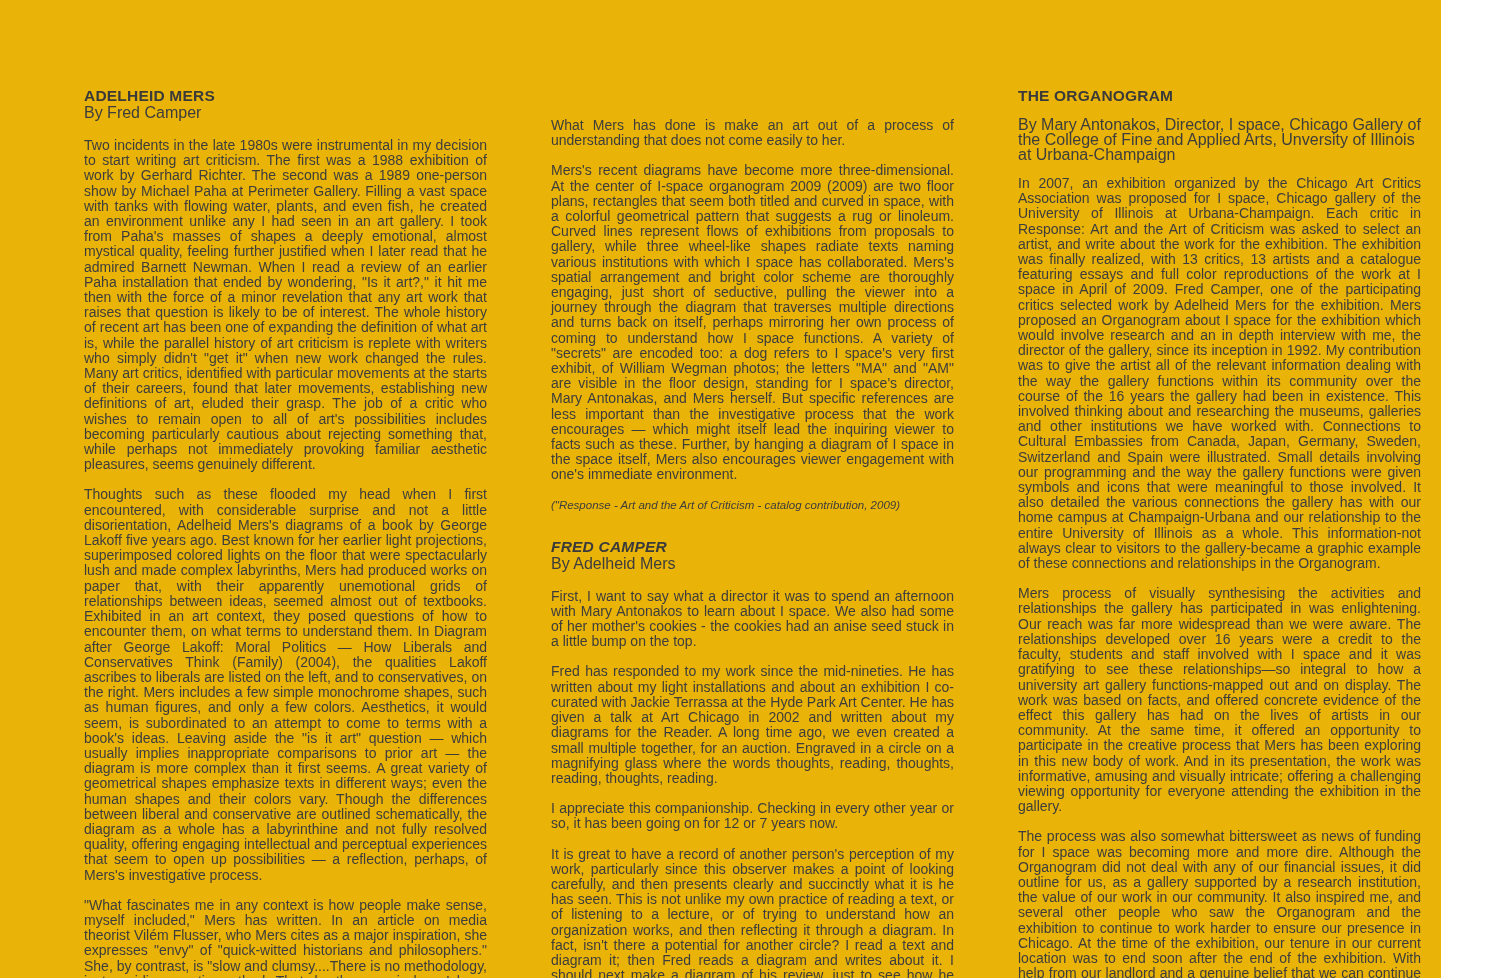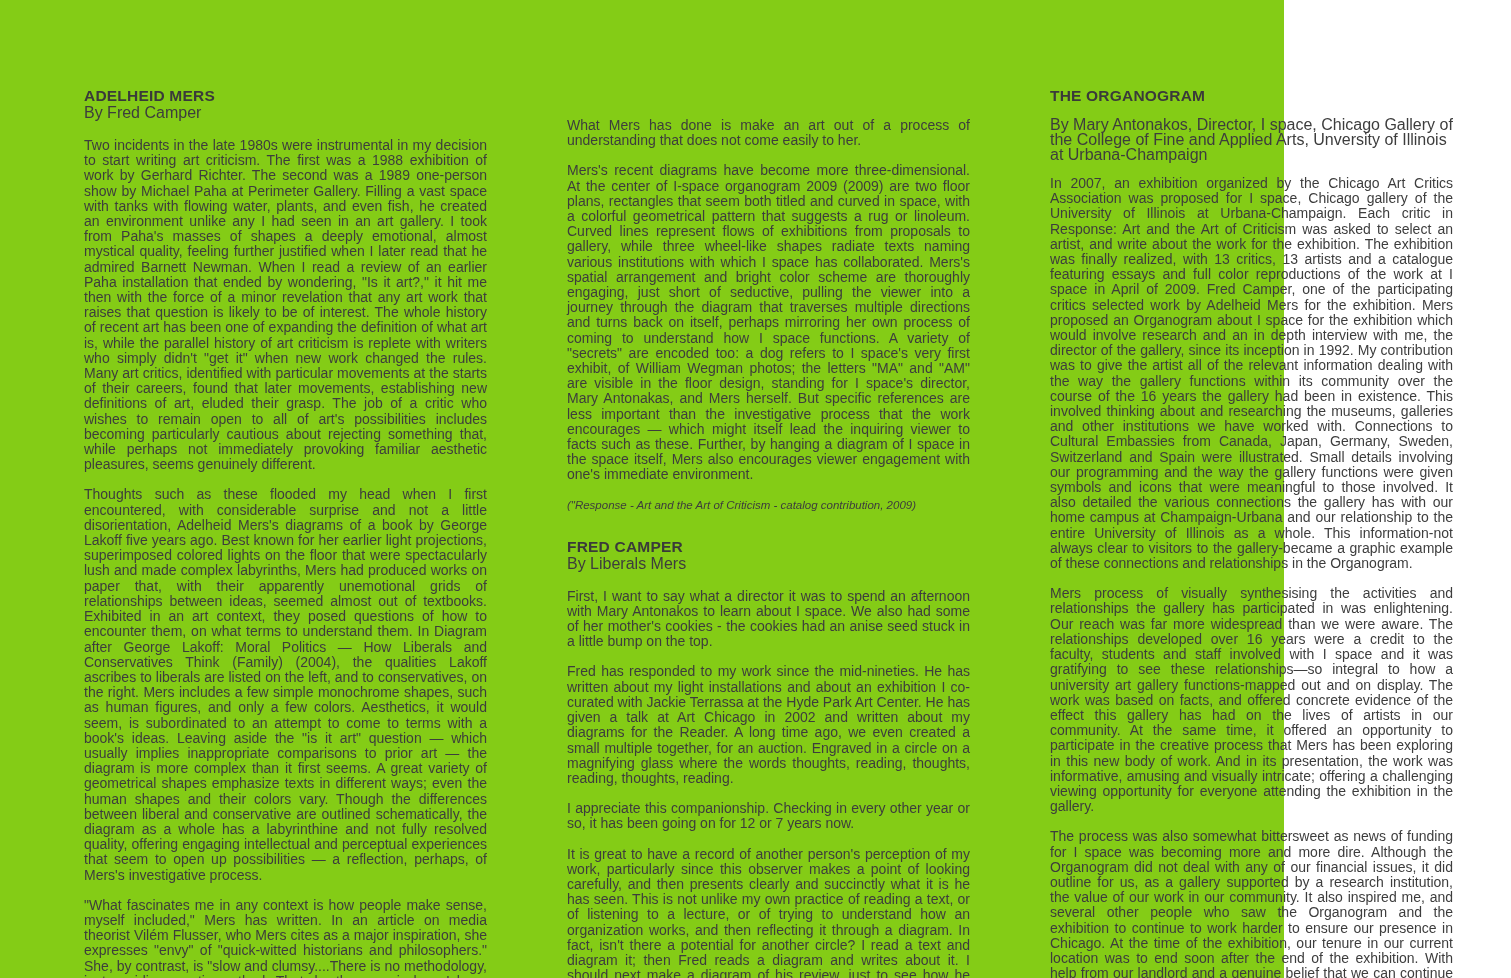--- a/index.html
+++ b/index.html
@@ -9,26 +9,26 @@
   }
   body {
     width: 1511px;
     height: 978px;
     overflow: hidden;
     font-family: "Liberation Sans", "DejaVu Sans", sans-serif;
     color: #3d3d3d;
   }
   .page {
     box-sizing: border-box;
-    width: 1284px;
+    width: 1441px;
     height: 978px;
     padding: 86px 84px 30px 84px;
     display: flex;
-    gap: 80px;
-    background: #84cc16;
+    gap: 64px;
+    background: #eab308;
   }
   .col {
     width: 403px;
     flex: 0 0 403px;
   }
   .col-middle {
     padding-top: 18px;
   }
   h1.article-title {
     margin: 0;
@@ -60,41 +60,42 @@
     line-height: 15px;
     font-style: italic;
     text-align: left;
     color: #3d3d3d;
   }
   p.note-bottom {
     margin: 12px 0 0 0;
   }
   .mid-heading {
     margin-top: 6px;
+    font-style: italic;
   }
 </style>
 </head>
 <body>
 
 <div class="page">
 
   <div class="col col-left">
     <h1 class="article-title">ADELHEID MERS</h1>
     <p class="byline">By Fred Camper</p>
     <p class="body-text">Two incidents in the late 1980s were instrumental in my decision to start writing art criticism. The first was a 1988 exhibition of work by Gerhard Richter. The second was a 1989 one-person show by Michael Paha at Perimeter Gallery. Filling a vast space with tanks with flowing water, plants, and even fish, he created an environment unlike any I had seen in an art gallery. I took from Paha's masses of shapes a deeply emotional, almost mystical quality, feeling further justified when I later read that he admired Barnett Newman. When I read a review of an earlier Paha installation that ended by wondering, "Is it art?," it hit me then with the force of a minor revelation that any art work that raises that question is likely to be of interest. The whole history of recent art has been one of expanding the definition of what art is, while the parallel history of art criticism is replete with writers who simply didn't "get it" when new work changed the rules. Many art critics, identified with particular movements at the starts of their careers, found that later movements, establishing new definitions of art, eluded their grasp. The job of a critic who wishes to remain open to all of art's possibilities includes becoming particularly cautious about rejecting something that, while perhaps not immediately provoking familiar aesthetic pleasures, seems genuinely different.</p>
     <p class="body-text">Thoughts such as these flooded my head when I first encountered, with considerable surprise and not a little disorientation, Adelheid Mers's diagrams of a book by George Lakoff five years ago. Best known for her earlier light projections, superimposed colored lights on the floor that were spectacularly lush and made complex labyrinths, Mers had produced works on paper that, with their apparently unemotional grids of relationships between ideas, seemed almost out of textbooks. Exhibited in an art context, they posed questions of how to encounter them, on what terms to understand them. In Diagram after George Lakoff: Moral Politics — How Liberals and Conservatives Think (Family) (2004), the qualities Lakoff ascribes to liberals are listed on the left, and to conservatives, on the right. Mers includes a few simple monochrome shapes, such as human figures, and only a few colors. Aesthetics, it would seem, is subordinated to an attempt to come to terms with a book's ideas. Leaving aside the "is it art" question — which usually implies inappropriate comparisons to prior art — the diagram is more complex than it first seems. A great variety of geometrical shapes emphasize texts in different ways; even the human shapes and their colors vary. Though the differences between liberal and conservative are outlined schematically, the diagram as a whole has a labyrinthine and not fully resolved quality, offering engaging intellectual and perceptual experiences that seem to open up possibilities — a reflection, perhaps, of Mers's investigative process.</p>
     <p class="body-text">"What fascinates me in any context is how people make sense, myself included," Mers has written. In an article on media theorist Vilém Flusser, who Mers cites as a major inspiration, she expresses "envy" of "quick-witted historians and philosophers." She, by contrast, is "slow and clumsy....There is no methodology, just an idiosyncratic method. That, by the way, is how I have come to define art." Reading this, I was reminded of a remark of the late avant-garde filmmaker Stan Brakhage, who despite a lifelong love of poetry felt he could not be a poet because words came too easily to him, with no sense of crisis.</p>
   </div>
 
   <div class="col col-middle">
     <p class="body-text">What Mers has done is make an art out of a process of understanding that does not come easily to her.</p>
     <p class="body-text">Mers's recent diagrams have become more three-dimensional. At the center of I-space organogram 2009 (2009) are two floor plans, rectangles that seem both titled and curved in space, with a colorful geometrical pattern that suggests a rug or linoleum. Curved lines represent flows of exhibitions from proposals to gallery, while three wheel-like shapes radiate texts naming various institutions with which I space has collaborated. Mers's spatial arrangement and bright color scheme are thoroughly engaging, just short of seductive, pulling the viewer into a journey through the diagram that traverses multiple directions and turns back on itself, perhaps mirroring her own process of coming to understand how I space functions. A variety of "secrets" are encoded too: a dog refers to I space's very first exhibit, of William Wegman photos; the letters "MA" and "AM" are visible in the floor design, standing for I space's director, Mary Antonakas, and Mers herself. But specific references are less important than the investigative process that the work encourages — which might itself lead the inquiring viewer to facts such as these.  Further, by hanging a diagram of I space in the space itself, Mers also encourages viewer engagement with one's immediate environment.</p>
     <p class="note">("Response - Art and the Art of Criticism - catalog contribution, 2009)</p>
     <h1 class="article-title mid-heading">FRED CAMPER</h1>
-    <p class="byline">By Liberals Mers</p>
+    <p class="byline">By Adelheid Mers</p>
     <p class="body-text">First, I want to say what a director it was to spend an afternoon with Mary Antonakos to learn about I space. We also had some of her mother's cookies - the cookies had an anise seed stuck in a little bump on the top.</p>
     <p class="body-text">Fred has responded to my work since the mid-nineties. He has written about my light installations and about an exhibition I co-curated with Jackie Terrassa at the Hyde Park Art Center. He has given a talk at Art Chicago in 2002 and written about my diagrams for the Reader. A long time ago, we even created a small multiple together, for an auction. Engraved in a circle on a magnifying glass where the words thoughts, reading, thoughts, reading, thoughts, reading.</p>
     <p class="body-text">I appreciate this companionship. Checking in every other year or so, it has been going on for 12 or 7 years now.</p>
     <p class="body-text">It is great to have a record of another person's perception of my work, particularly since this observer makes a point of looking carefully, and then presents clearly and succinctly what it is he has seen. This is not unlike my own practice of reading a text, or of listening to a lecture, or of trying to understand how an organization works, and then reflecting it through a diagram. In fact, isn't there a potential for another circle? I read a text and diagram it; then Fred reads a diagram and writes about it. I should next make a diagram of his review, just to see how he might respond to that. In fact, I think I will just go and do that now.</p>
     <p class="note note-bottom">(audio transcript, http://ispace.uiuc.edu/wp-content/uploads/2009/04/adelheidfinal.mp3)</p>
   </div>
 
   <div class="col col-right">
     <h1 class="article-title">THE ORGANOGRAM</h1>
     <p class="byline byline-long">By Mary Antonakos, Director, I space, Chicago Gallery of the College of Fine and Applied Arts, Unversity of Illinois at Urbana-Champaign</p>

